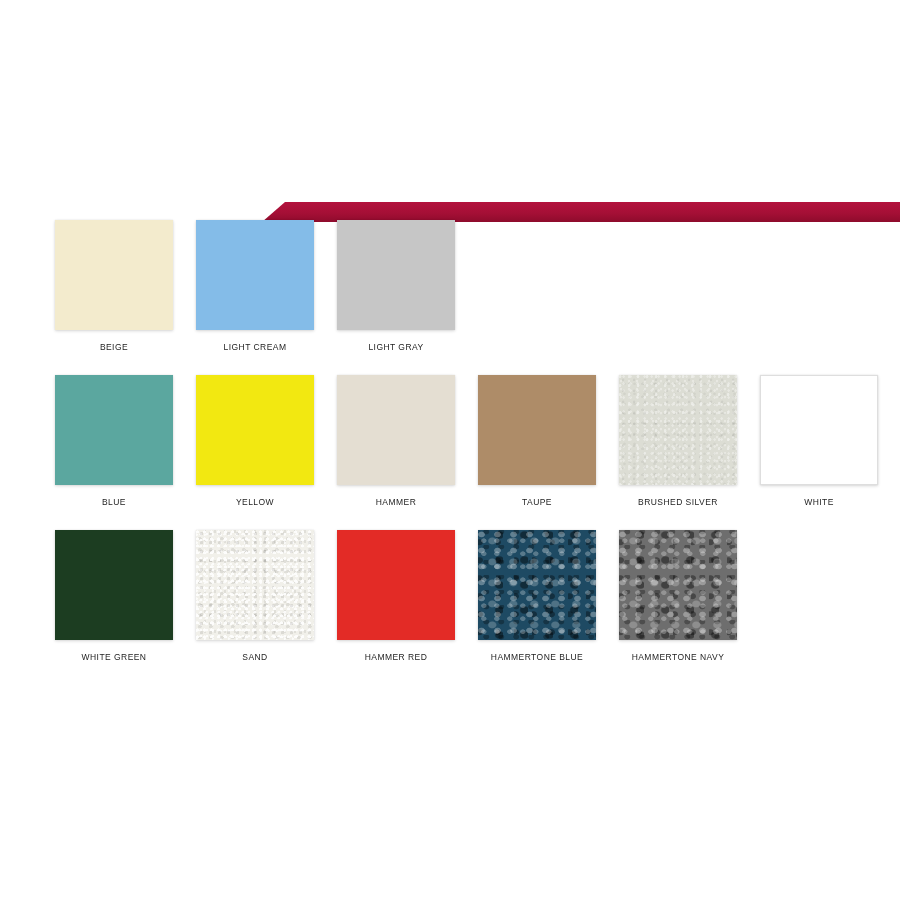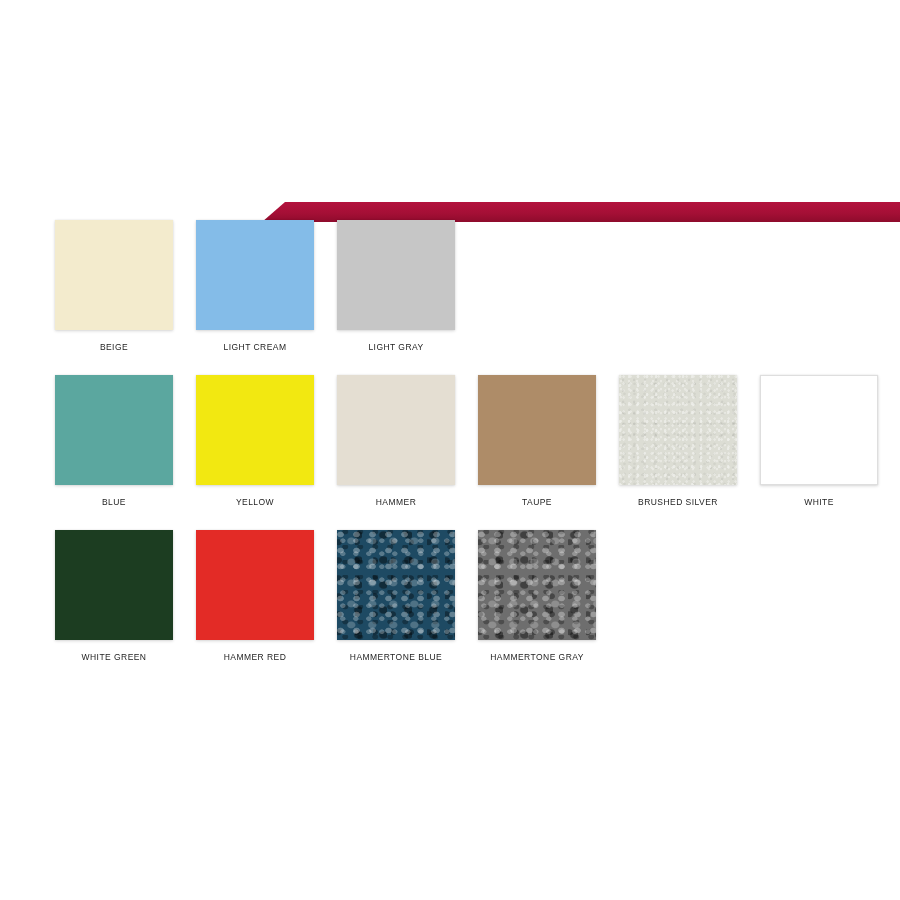--- a/index.html
+++ b/index.html
@@ -190,27 +190,31 @@
         <div class="label">WHITE</div>
       </div>
     </div>
 
     <div class="row">
       <div class="cell">
         <div class="swatch shadowed" style="background-color: rgb(28, 61, 33);"></div>
         <div class="label">WHITE GREEN</div>
       </div>
       <div class="cell">
+        <div class="swatch shadowed tex-pebble" style="background-color: rgb(241, 240, 234);"></div>
+        <div class="label">SAND</div>
+      </div>
+      <div class="cell">
         <div class="swatch shadowed" style="background-color: rgb(227, 43, 38);"></div>
         <div class="label">HAMMER RED</div>
       </div>
       <div class="cell">
         <div class="swatch shadowed tex-hammer-mottle" style="background-color: rgb(30, 74, 99);"></div>
         <div class="label">HAMMERTONE BLUE</div>
       </div>
       <div class="cell">
         <div class="swatch shadowed tex-hammer-mottle" style="background-color: rgb(110, 110, 110);"></div>
-        <div class="label">HAMMERTONE GRAY</div>
+        <div class="label">HAMMERTONE NAVY</div>
       </div>
     </div>
 
   </div>
 </div>
 
 </body></html>

